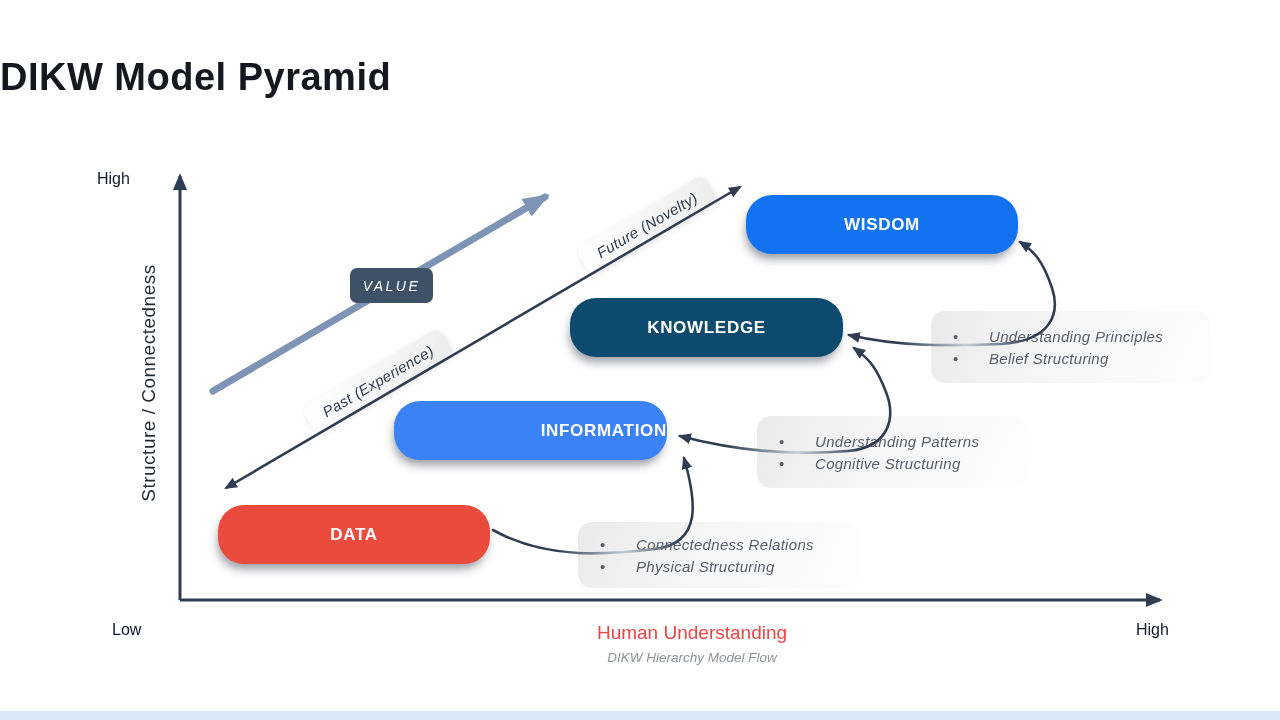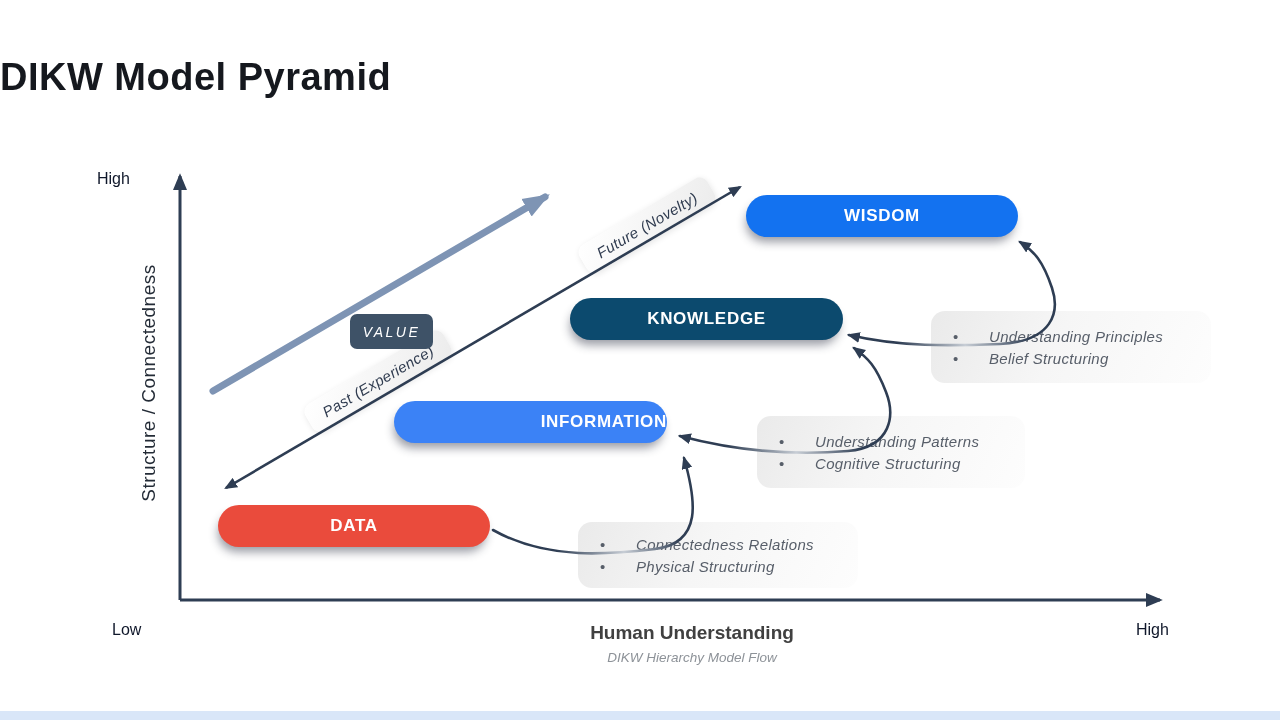--- a/index.html
+++ b/index.html
@@ -13,28 +13,28 @@
     left:0;right:0;top:56px;text-align:left;
     font-size:38px;font-weight:600;color:#15181E;letter-spacing:.5px;
   }
   .muted{color:#0f172a;font-size:16px;}
   .y-axis-label{
     left:149px;top:383px;transform:translate(-50%,-50%) rotate(-90deg);
     font-size:19px;color:#232B36;letter-spacing:.5px;white-space:nowrap;
   }
   .x-axis-label{
     left:692px;top:622px;transform:translateX(-50%);
-    font-size:19px;color:#404040;white-space:nowrap;font-weight:bold;
+    font-size:19px;color:#ef4444;white-space:nowrap;
   }
   .x-axis-sub{
     left:692px;top:650px;transform:translateX(-50%);
     font-size:13.5px;color:#8D9298;white-space:nowrap;font-style:italic;
   }
   .pill{
-    height:42px;border-radius:26px;display:flex;align-items:center;justify-content:center;
+    height:59px;border-radius:26px;display:flex;align-items:center;justify-content:center;
     color:#ffffff;font-size:17px;font-weight:700;letter-spacing:.7px;
     box-shadow:-2px 7px 10px -2px rgba(30,35,55,.45);
     z-index:2;
   }
   .ann-box{
     background:linear-gradient(115deg,#EAEAEA 0%,#F6F6F6 45%,#FDFDFD 100%);
     border-radius:14px;display:flex;flex-direction:column;justify-content:center;gap:5px;
     z-index:1;
   }
   .ann-row{
@@ -47,21 +47,20 @@
     background:linear-gradient(135deg,#ffffff 0%,#ECECEC 100%);
     box-shadow:0 2px 6px rgba(0,0,0,.10);
     color:#303C50;font-style:italic;font-size:15px;letter-spacing:.4px;
     z-index:1;
   }
   .value-badge{
     left:350px;top:268px;width:83px;height:35px;border-radius:7px;
     display:flex;align-items:center;justify-content:center;
     color:#ffffff;font-style:italic;font-size:14px;letter-spacing:2.5px;
     z-index:6;
-    margin-top:46px;
   }
   svg.layer{left:0;top:0;z-index:5;pointer-events:none;}
   .bottom-bar{left:0;right:0;bottom:0;height:9px;background:#D9E6F8;z-index:0;}
 </style>
 </head>
 <body>
 
 <div class="abs title">DIKW Model Pyramid</div>
 
 <div class="abs muted" style="left:97px;top:170px;">High</div>

